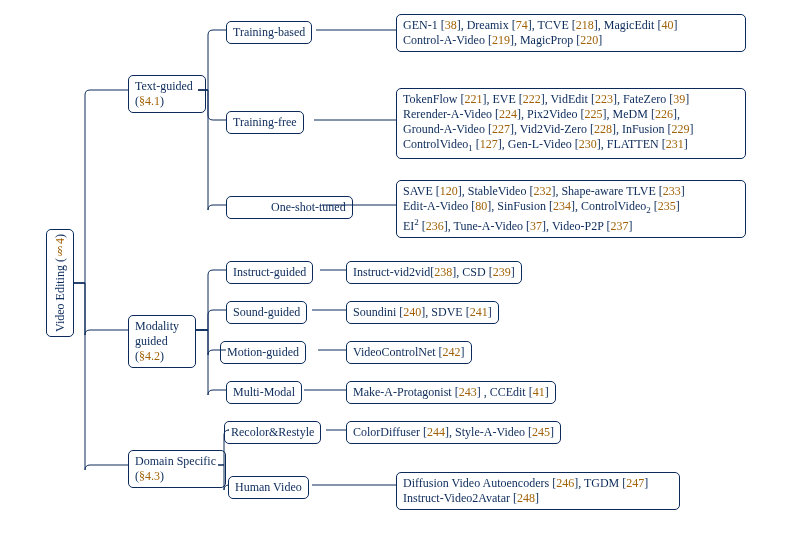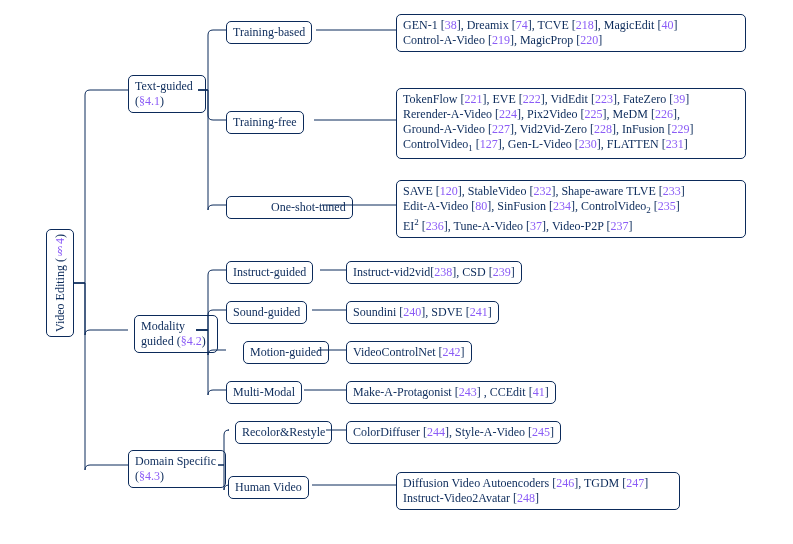--- a/index.html
+++ b/index.html
@@ -22,21 +22,21 @@
     padding: 3px 6px;
     color: #0b2a5a;
     line-height: 1.25;
   }
   .vnode {
     writing-mode: vertical-rl;
     transform: rotate(180deg);
     text-align: center;
   }
   .ref { color: #0b2a5a; }
-  .cite { color: #8b5cf6; }
+  .cite { color: #a16207; }
   .sub { font-size: 9px; vertical-align: sub; }
   .sup { font-size: 9px; vertical-align: super; }
   svg.connectors {
     position: absolute;
     left: 0; top: 0;
     width: 793px;
     height: 544px;
     pointer-events: none;
   }
   svg.connectors path {
@@ -81,35 +81,35 @@
   <path d="M312 485 H396"></path>
 </svg>
 
 <div class="node vnode" style="left:46px; top:229px; height:108px; width:28px;">
   <span>Video Editing (</span><span class="cite">§4</span><span>)</span>
 </div>
 
 <div class="node" style="left:128px; top:75px; width:78px;">
   <span>Text-guided (</span><span class="cite">§4.1</span><span>)</span>
 </div>
-<div class="node" style="left:134px; top:315px; width:84px;">
+<div class="node" style="left:128px; top:315px; width:68px;">
   <span>Modality guided (</span><span class="cite">§4.2</span><span>)</span>
 </div>
 <div class="node" style="left:128px; top:450px; width:98px;">
   <span>Domain Specific (</span><span class="cite">§4.3</span><span>)</span>
 </div>
 
 <div class="node" style="left:226px; top:21px;">Training-based</div>
 <div class="node" style="left:226px; top:111px;">Training-free</div>
 <div class="node" style="left:226px; top:196px;padding-left:44px;">One-shot-tuned</div>
 <div class="node" style="left:226px; top:261px;">Instruct-guided</div>
 <div class="node" style="left:226px; top:301px;">Sound-guided</div>
-<div class="node" style="left:243px; top:341px;">Motion-guided</div>
+<div class="node" style="left:220px; top:341px;">Motion-guided</div>
 <div class="node" style="left:226px; top:381px;">Multi-Modal</div>
-<div class="node" style="left:235px; top:421px;">Recolor&amp;Restyle</div>
+<div class="node" style="left:224px; top:421px;">Recolor&amp;Restyle</div>
 <div class="node" style="left:228px; top:476px;">Human Video</div>
 
 <div class="node" style="left:396px; top:14px; width:350px;"><span class="ref">GEN-1 [</span><span class="cite">38</span><span class="ref">], </span><span class="ref">Dreamix [</span><span class="cite">74</span><span class="ref">], </span><span class="ref">TCVE [</span><span class="cite">218</span><span class="ref">], </span><span class="ref">MagicEdit [</span><span class="cite">40</span><span class="ref">]</span><br><span class="ref">Control-A-Video [</span><span class="cite">219</span><span class="ref">], </span><span class="ref">MagicProp [</span><span class="cite">220</span><span class="ref">]</span></div>
 <div class="node" style="left:396px; top:88px; width:350px;"><span class="ref">TokenFlow [</span><span class="cite">221</span><span class="ref">], </span><span class="ref">EVE [</span><span class="cite">222</span><span class="ref">], </span><span class="ref">VidEdit [</span><span class="cite">223</span><span class="ref">], </span><span class="ref">FateZero [</span><span class="cite">39</span><span class="ref">]</span><br><span class="ref">Rerender-A-Video [</span><span class="cite">224</span><span class="ref">], </span><span class="ref">Pix2Video [</span><span class="cite">225</span><span class="ref">], </span><span class="ref">MeDM [</span><span class="cite">226</span><span class="ref">], </span><br><span class="ref">Ground-A-Video [</span><span class="cite">227</span><span class="ref">], </span><span class="ref">Vid2Vid-Zero [</span><span class="cite">228</span><span class="ref">], </span><span class="ref">InFusion [</span><span class="cite">229</span><span class="ref">]</span><br><span class="ref">ControlVideo</span><span class="sub ref">1</span><span class="ref"> [</span><span class="cite">127</span><span class="ref">], </span><span class="ref">Gen-L-Video [</span><span class="cite">230</span><span class="ref">], </span><span class="ref">FLATTEN [</span><span class="cite">231</span><span class="ref">]</span></div>
 <div class="node" style="left:396px; top:180px; width:350px;"><span class="ref">SAVE [</span><span class="cite">120</span><span class="ref">], </span><span class="ref">StableVideo [</span><span class="cite">232</span><span class="ref">], </span><span class="ref">Shape-aware TLVE [</span><span class="cite">233</span><span class="ref">]</span><br><span class="ref">Edit-A-Video [</span><span class="cite">80</span><span class="ref">], </span><span class="ref">SinFusion [</span><span class="cite">234</span><span class="ref">], </span><span class="ref">ControlVideo</span><span class="sub ref">2</span><span class="ref"> [</span><span class="cite">235</span><span class="ref">]</span><br><span class="ref">EI</span><span class="sup ref">2</span><span class="ref"> [</span><span class="cite">236</span><span class="ref">], </span><span class="ref">Tune-A-Video [</span><span class="cite">37</span><span class="ref">], </span><span class="ref">Video-P2P [</span><span class="cite">237</span><span class="ref">]</span></div>
 <div class="node" style="left:346px; top:261px;"><span class="ref">Instruct-vid2vid[</span><span class="cite">238</span><span class="ref">], </span><span class="ref">CSD [</span><span class="cite">239</span><span class="ref">]</span></div>
 <div class="node" style="left:346px; top:301px;"><span class="ref">Soundini [</span><span class="cite">240</span><span class="ref">], </span><span class="ref">SDVE [</span><span class="cite">241</span><span class="ref">]</span></div>
 <div class="node" style="left:346px; top:341px;"><span class="ref">VideoControlNet [</span><span class="cite">242</span><span class="ref">]</span></div>
 <div class="node" style="left:346px; top:381px;"><span class="ref">Make-A-Protagonist [</span><span class="cite">243</span><span class="ref">] , </span><span class="ref">CCEdit [</span><span class="cite">41</span><span class="ref">]</span></div>
 <div class="node" style="left:346px; top:421px;"><span class="ref">ColorDiffuser [</span><span class="cite">244</span><span class="ref">], </span><span class="ref">Style-A-Video [</span><span class="cite">245</span><span class="ref">]</span></div>

